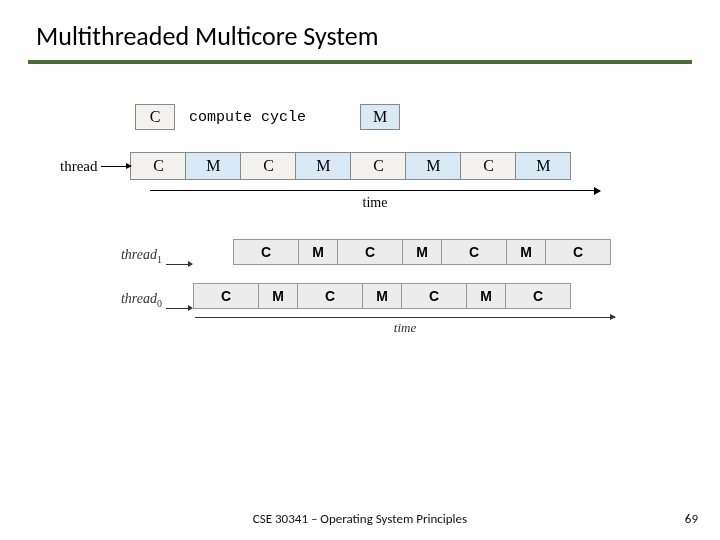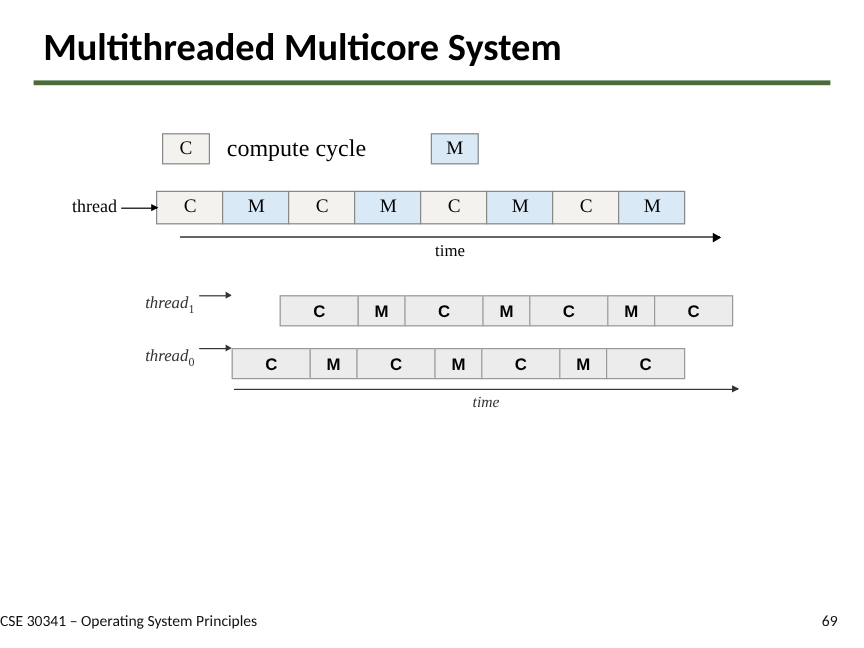--- a/index.html
+++ b/index.html
@@ -5,22 +5,22 @@
   * { box-sizing: border-box; margin: 0; padding: 0; }
   body {
     width: 720px;
     height: 540px;
     background: #fff;
     font-family: Calibri, Arial, sans-serif;
     position: relative;
     overflow: hidden;
   }
   .title {
-    font-size: 32px;
-    font-weight: 700;
+    font-size: 26px;
+    font-weight: 400;
     color: #000;
     padding: 20px 0 8px 36px;
   }
   .hr-thick {
     margin: 0 28px;
     border: none;
     border-top: 4px solid #4a6b3a;
   }
   .content {
     padding: 40px 40px 0 40px;
@@ -40,22 +40,22 @@
     border: 1px solid #888;
     display: flex;
     align-items: center;
     justify-content: center;
     font-family: "Times New Roman", serif;
     font-size: 16px;
   }
   .box.c { background: #f3f2ee; }
   .box.m { background: #d9e9f6; }
   .legend .lbl {
-    font-family: Liberation Serif, serif;
-    font-size: 20px;
+    font-family: Liberation Mono, monospace;
+    font-size: 15px;
     margin-right: 40px;
   }
 
   
   .row1 {
     display: flex;
     align-items: center;
     margin-left: 20px;
   }
   .thread-lbl {
@@ -117,21 +117,21 @@
     width: 450px;
   }
 
   
   .fig2 {
     margin-top: 28px;
     margin-left: 70px;
   }
   .trow {
     display: flex;
-    align-items: flex-start;
+    align-items: flex-end;
     margin-bottom: 8px;
     margin-top: 18px;
   }
   .tlabel {
     font-family: "Times New Roman", serif;
     font-style: italic;
     font-size: 14px;
     width: 52px;
     text-align: right;
     color: #333;
@@ -196,21 +196,21 @@
 
   .footer {
     position: absolute;
     bottom: 14px;
     left: 0;
     width: 100%;
     font-size: 13px;
     color: #111;
   }
   .footer .course {
-    text-align: left;
+    text-align: center;
   }
   .footer .pnum {
     position: absolute;
     right: 22px;
     top: 0;
   }
 </style>
 </head>
 <body>
 

